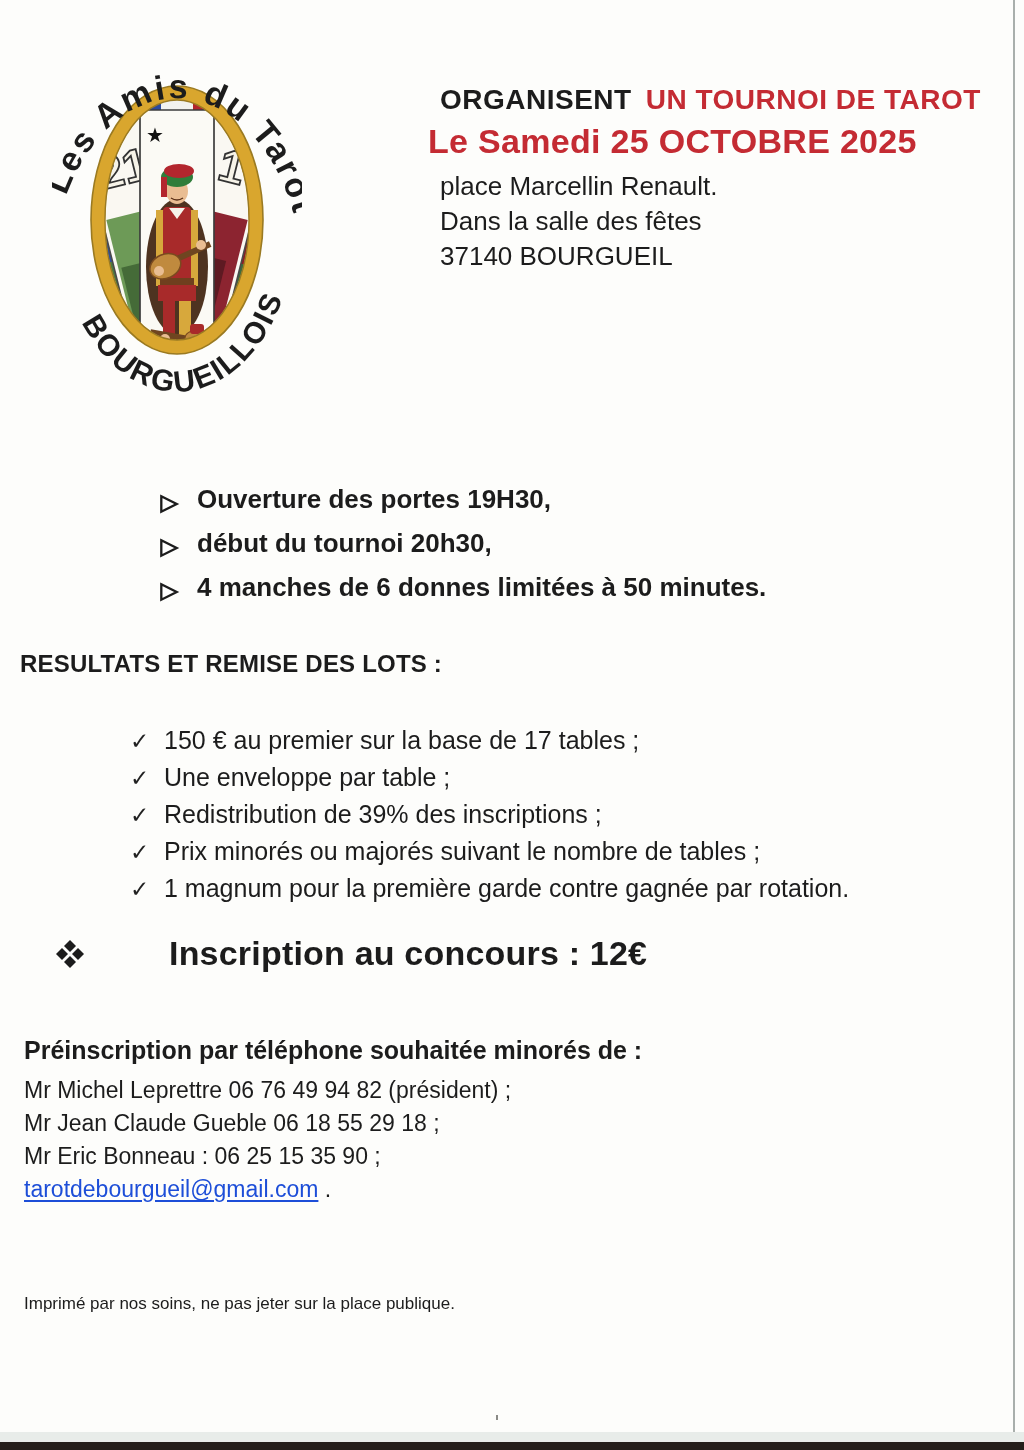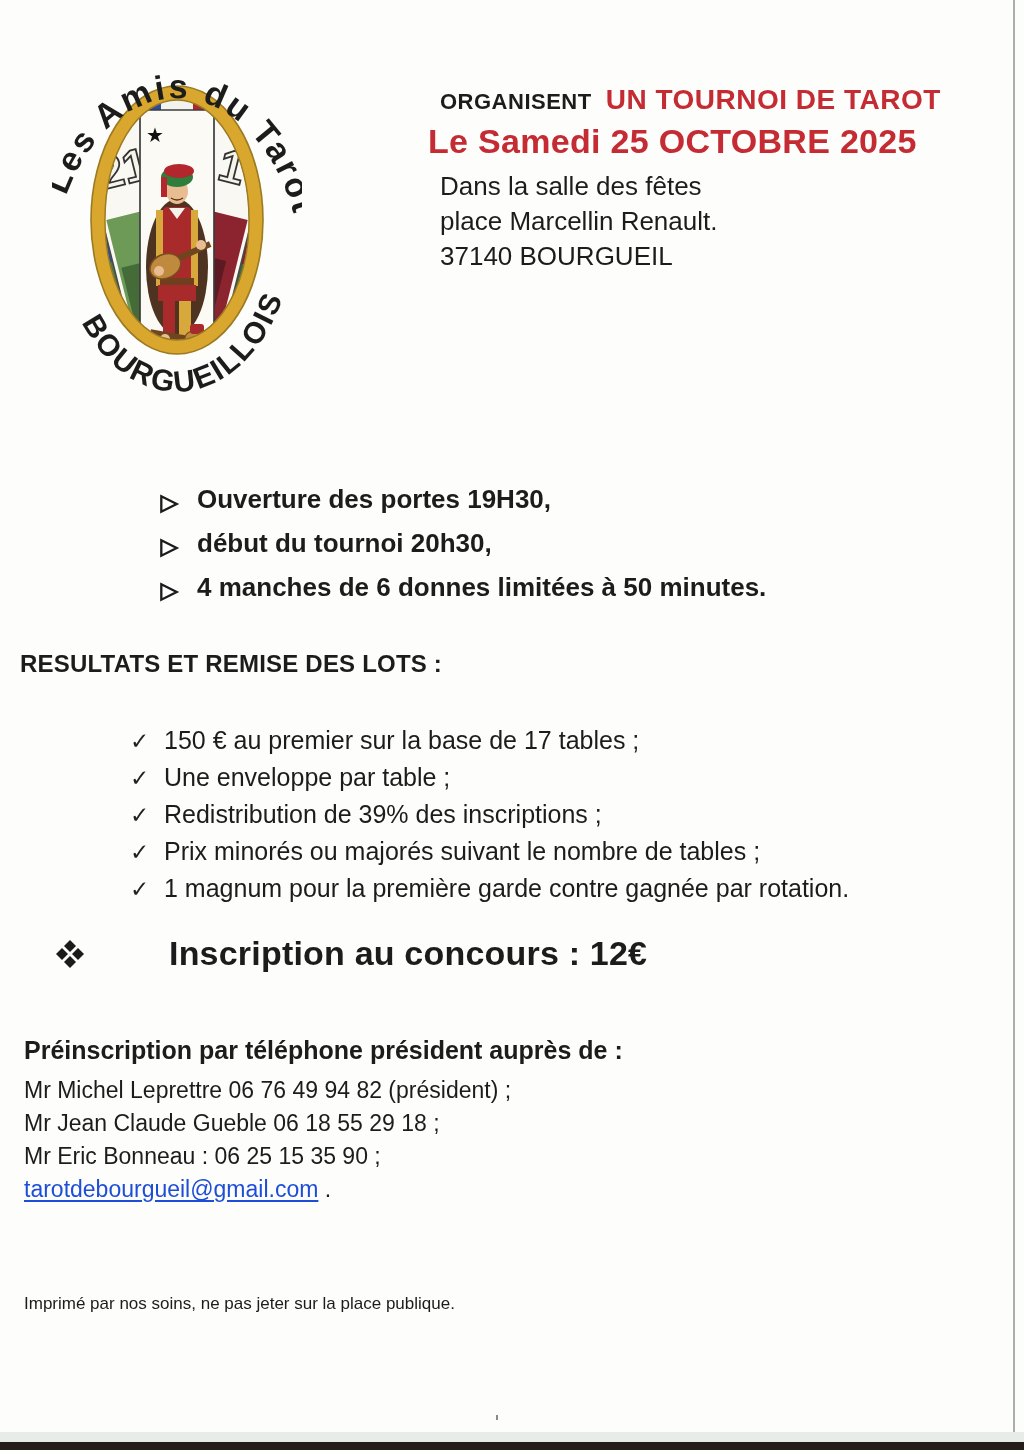--- a/index.html
+++ b/index.html
@@ -9,21 +9,21 @@
     background:#fdfdfb; overflow:hidden;
     font-family:"Liberation Sans", sans-serif; color:#1c1c1c;
   }
   .abs { position:absolute; }
 
   
   .logo-svg { position:absolute; left:52px; top:12px; width:250px; height:400px; }
 
   
   .org-line { left:440px; top:84px; white-space:nowrap; }
-  .org-word { font-size:22px; font-weight:600; letter-spacing:.5px; color:#1c1c1c; }
+  .org-word { font-size:28px; font-weight:600; letter-spacing:.5px; color:#1c1c1c; }
   .title-red { font-size:28px; font-weight:800; letter-spacing:.5px; color:#c42b33; margin-left:14px; }
   .date-red { left:428px; top:122px; font-size:34px; font-weight:800; letter-spacing:.3px; color:#c42b33; white-space:nowrap; }
   .addr { left:440px; top:169px; font-size:26px; line-height:35px; }
 
   
   .schedule { left:158px; top:484px; }
   .schedule-item { display:flex; align-items:flex-end; margin-bottom:13px; font-size:26px; font-weight:700; white-space:nowrap; }
   .arrow-ic { width:22px; height:22px; margin-right:17px; flex:0 0 auto; }
 
   
@@ -147,22 +147,22 @@
     <text font-size="30" font-weight="600" letter-spacing="2" fill="#1c1c1c">
       <textPath href="#arcBottom" startOffset="15%">BOURGUEILLOIS</textPath>
     </text>
   </svg>
 
   <div class="abs org-line">
     <span class="org-word">ORGANISENT</span><span class="title-red">UN TOURNOI DE TAROT</span>
   </div>
   <div class="abs date-red">Le Samedi 25 OCTOBRE 2025</div>
   <div class="abs addr">
+    <div>place Marcellin Renault.</div>
     <div>Dans la salle des fêtes</div>
-    <div>place Marcellin Renault.</div>
     <div>37140 BOURGUEIL</div>
   </div>
 
   <div class="abs schedule">
     <div class="schedule-item">
       <svg class="arrow-ic" viewBox="0 0 20 20">
           <polygon points="3,3 17,10 3,17" fill="#ffffff" stroke="#1c1c1c" stroke-width="2.1"></polygon>
         </svg>
       <span>Ouverture des portes 19H30,</span>
     </div>
@@ -208,21 +208,21 @@
     <svg class="diamond-ic" viewBox="0 0 30 30">
       <polygon points="15,1 21,7 15,13 9,7" fill="#1c1c1c"></polygon>
       <polygon points="7,9 13,15 7,21 1,15" fill="#1c1c1c"></polygon>
       <polygon points="23,9 29,15 23,21 17,15" fill="#1c1c1c"></polygon>
       <polygon points="15,17 21,23 15,29 9,23" fill="#1c1c1c"></polygon>
     </svg>
     <span class="registration-label">Inscription au concours : 12€</span>
   </div>
 
   <div class="abs contacts">
-    <div class="contacts-heading">Préinscription par téléphone président auprès de :</div>
+    <div class="contacts-heading">Préinscription par téléphone souhaitée minorés de :</div>
     <div class="contact-line">Mr Michel Leprettre  06 76 49 94 82 (président) ;</div>
     <div class="contact-line">Mr Jean Claude Gueble 06 18 55 29 18 ;</div>
     <div class="contact-line">Mr Eric Bonneau : 06 25 15 35 90 ;</div>
     <div class="email-line">
       <a class="email-link" href="#">tarotdebourgueil@gmail.com</a><span class="email-suffix"> .</span>
     </div>
   </div>
 
   <div class="abs footer-note">Imprimé par nos soins, ne pas jeter sur la place publique.</div>
 

